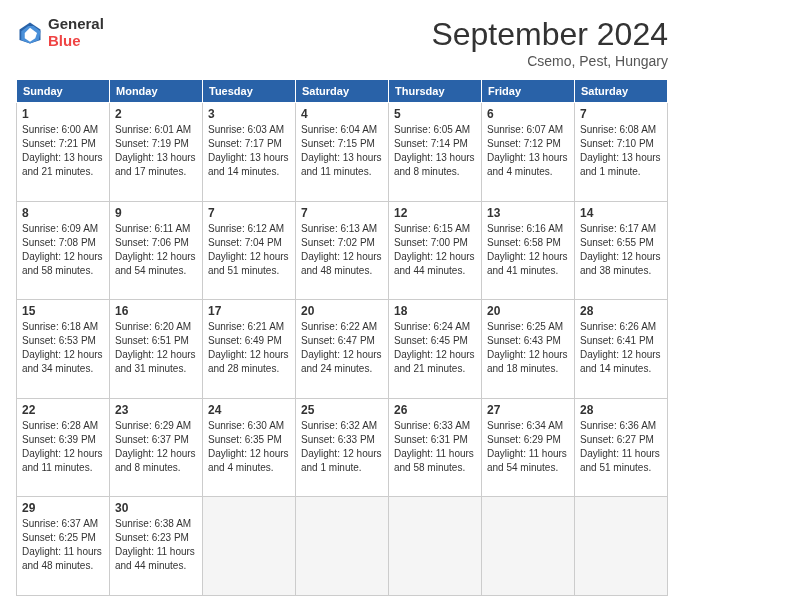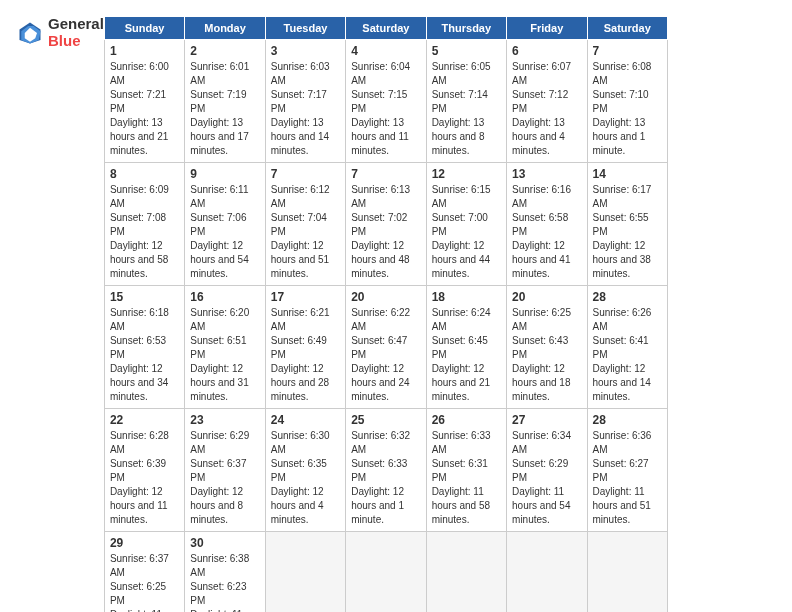--- a/index.html
+++ b/index.html
@@ -8,21 +8,21 @@
       background: #fff;
       width: 792px;
       height: 612px;
       overflow: hidden;
     }
     .page {
       width: 684px;
       height: 612px;
       padding: 16px;
       display: flex;
-      flex-direction: row;
+      flex-direction: column;
     }
     .header {
       display: flex;
       justify-content: space-between;
       align-items: flex-start;
       margin-bottom: 10px;
     }
     .logo {
       display: flex;
       align-items: center;
@@ -63,21 +63,21 @@
       width: 100%;
       border-collapse: collapse;
       flex: 1;
     }
     .calendar-table thead tr th {
       background: #2962a8;
       color: #fff;
       font-size: 11px;
       font-weight: bold;
       padding: 5px 6px;
-      text-align: center;
+      text-align: left;
       border: 1px solid #fff;
     }
     .calendar-table tbody tr td {
       border: 1px solid #ccc;
       vertical-align: top;
       padding: 4px 5px;
       font-size: 9.5px;
       color: #333;
       width: calc(100% / 7);
       background: #fff;
@@ -107,20 +107,24 @@
       <svg class="logo-icon" viewBox="0 0 32 32">
         <polygon points="16,4 28,12 28,24 16,28 4,24 4,12" fill="#2962a8"></polygon>
         <polygon points="20,8 28,14 26,24 16,28 6,24 6,14 14,8" fill="#4a90d9"></polygon>
         <polygon points="16,10 24,16 22,22 16,26 10,22 10,16" fill="#fff"></polygon>
       </svg>
       <div class="logo-text">
         <span class="logo-general">General</span>
         <span class="logo-blue">Blue</span>
       </div>
     </div>
+    <div class="title-block">
+      <div class="month-title">September 2024</div>
+      <div class="location">Csemo, Pest, Hungary</div>
+    </div>
   </div>
 
   <table class="calendar-table">
     <thead>
       <tr>
         <th>Sunday</th>
         <th>Monday</th>
         <th>Tuesday</th>
         <th>Saturday</th>
         <th>Thursday</th>

